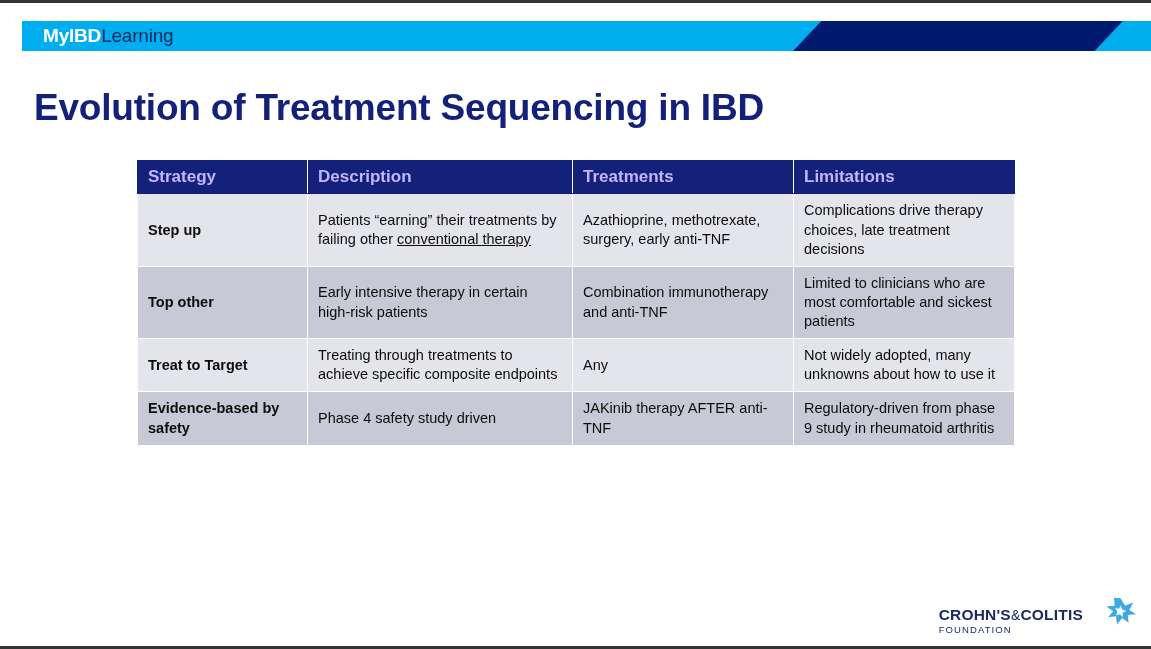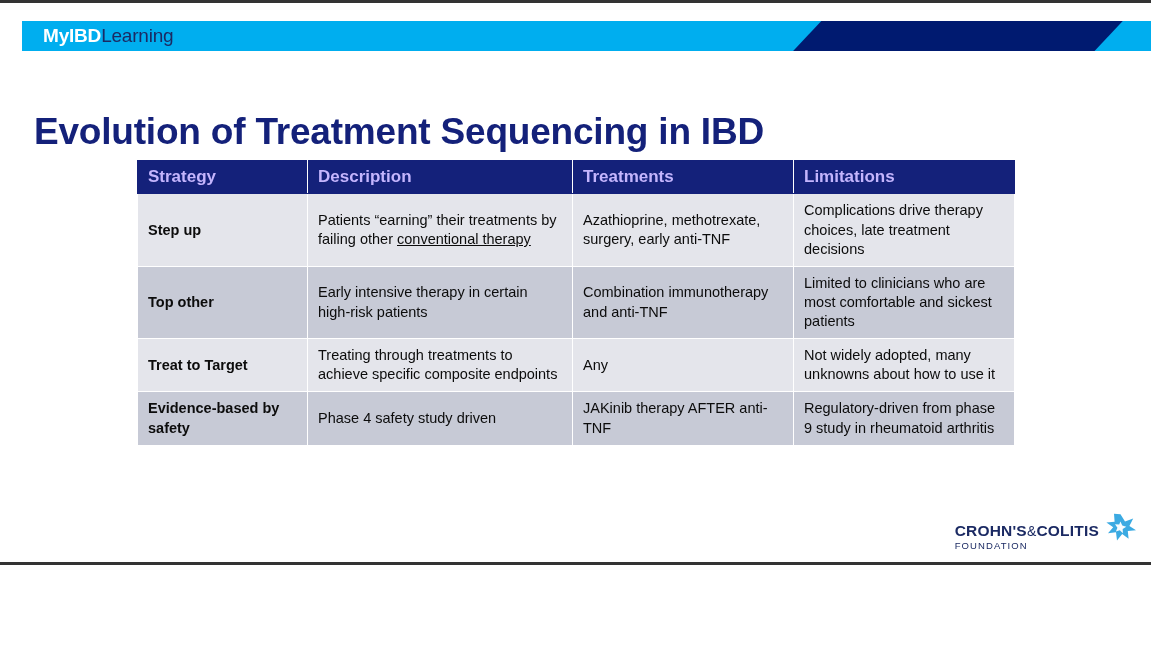--- a/index.html
+++ b/index.html
@@ -13,21 +13,21 @@
     font-family: "Liberation Sans", sans-serif;
     position: relative;
     overflow: hidden;
   }
 
   
   #slide {
     position: absolute;
     left: 0; top: 0;
     width: 1151px;
-    height: 565px;
+    height: 649px;
     background: #ffffff;
     border-top: 3px solid #333333;
     border-bottom: 3px solid #333333;
     box-sizing: border-box;
   }
 
   
   #banner {
     position: absolute;
     left: 22px;
@@ -56,21 +56,21 @@
     z-index: 2;
   }
   #brand .brand-my   { color: #ffffff; font-weight: bold; }
   #brand .brand-ibd  { color: #ffffff; font-weight: bold; }
   #brand .brand-learn{ color: #1b2a63; font-weight: normal; }
 
   
   #page-title {
     position: absolute;
     left: 34px;
-    top: 108px;
+    top: 84px;
     font-size: 37px;
     font-weight: bold;
     color: #14217A;
     letter-spacing: -0.2px;
     white-space: nowrap;
   }
 
   
   #strategy-table {
     position: absolute;
@@ -115,21 +115,21 @@
 
   .underline { text-decoration: underline; }
 
   
   #foundation-logo {
     position: absolute;
     right: 14px;
     bottom: 12px;
     display: flex;
     align-items: flex-start;
-    gap: 4px;
+    gap: 20px;
   }
   #foundation-logo .logo-text {
     display: flex;
     flex-direction: column;
     align-items: flex-start;
     line-height: 1;
   }
   #foundation-logo .logo-line1 {
     font-size: 15.5px;
     font-weight: bold;

